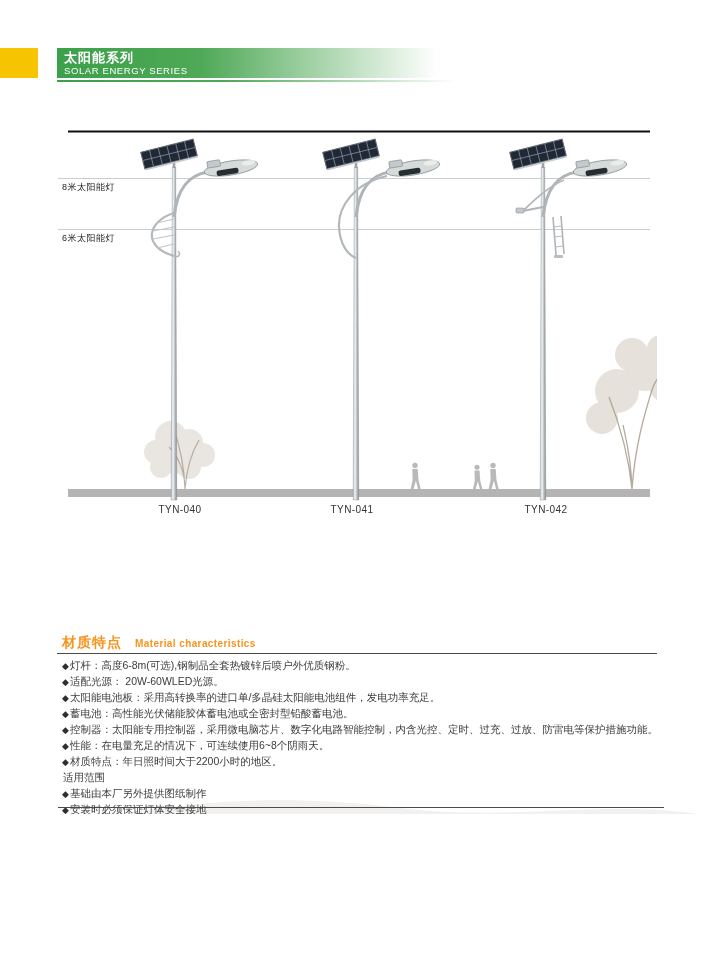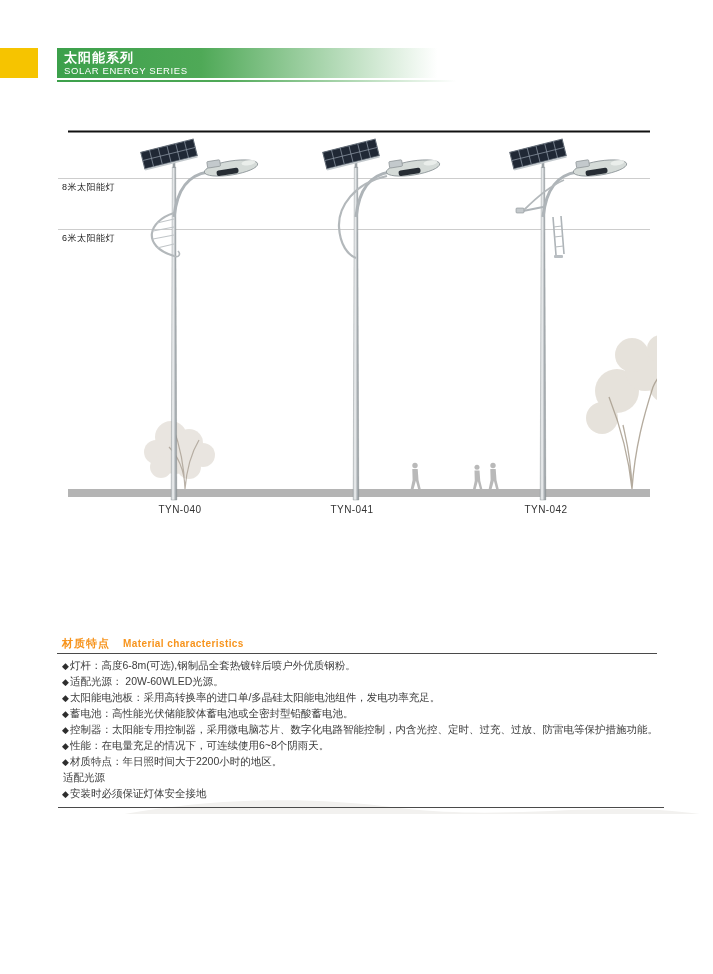--- a/index.html
+++ b/index.html
@@ -30,21 +30,21 @@
   .h8 { left:62px; top:181px; }
   .h6 { left:62px; top:232px; }
   .model-label {
     position:absolute; width:80px; text-align:center; font-size:10px;
     color:#333; letter-spacing:.4px; top:504px; z-index:2;
   }
   .m040 { left:140px; } .m041 { left:312px; } .m042 { left:506px; }
   
   .materials { position:absolute; left:0; top:0; width:713px; z-index:2; }
   .mat-title { position:absolute; left:62px; top:633px; white-space:nowrap; }
-  .mat-title .cn { font-size:11px; font-weight:bold; color:#F7941D; letter-spacing:1px;text-align:right; }
+  .mat-title .cn { font-size:14px; font-weight:bold; color:#F7941D; letter-spacing:1px;text-align:right; }
   .mat-title .en { font-size:10px; font-weight:bold; color:#F7941D; margin-left:13px; letter-spacing:.4px; }
   .mat-divider-top { position:absolute; left:57px; top:653px; width:600px; height:1px; background:#4a4a4a; }
   .mat-list { position:absolute; left:62px; top:658px; width:610px; }
   .mat-row { font-size:10.5px; color:#3b3b3b; line-height:15px; white-space:nowrap; }
   .mat-row .diamond { font-size:9px; color:#2e2e2e; margin-right:1px; }
   .mat-divider-bottom { position:absolute; left:58px; top:807px; width:606px; height:1px; background:#4a4a4a; }
   
   .watermark { position:absolute; left:0; top:770px; width:713px; height:170px; z-index:0; }
   .page-number { position:absolute; left:40px; top:928px; font-size:10px; color:#333; z-index:2; letter-spacing:.5px; }
   .page-bar { position:absolute; left:63px; top:930px; width:56px; height:9px; background:#4d5c63; z-index:2; }
@@ -186,21 +186,22 @@
     </div>
     <div class="mat-divider-top"></div>
     <div class="mat-list">
       <div class="mat-row"><span class="diamond">◆</span><span>灯杆：高度6-8m(可选),钢制品全套热镀锌后喷户外优质钢粉。</span></div>
       <div class="mat-row"><span class="diamond">◆</span><span>适配光源： 20W-60WLED光源。</span></div>
       <div class="mat-row"><span class="diamond">◆</span><span>太阳能电池板：采用高转换率的进口单/多晶硅太阳能电池组件，发电功率充足。</span></div>
       <div class="mat-row"><span class="diamond">◆</span><span>蓄电池：高性能光伏储能胶体蓄电池或全密封型铅酸蓄电池。</span></div>
       <div class="mat-row"><span class="diamond">◆</span><span>控制器：太阳能专用控制器，采用微电脑芯片、数字化电路智能控制，内含光控、定时、过充、过放、防雷电等保护措施功能。</span></div>
       <div class="mat-row"><span class="diamond">◆</span><span>性能：在电量充足的情况下，可连续使用6~8个阴雨天。</span></div>
       <div class="mat-row"><span class="diamond">◆</span><span>材质特点：年日照时间大于2200小时的地区。</span></div>
-      <div class="mat-row"><span class="diamond"></span><span>适配光源</span></div>
+      <div class="mat-row"><span class="diamond"></span><span>适用范围</span></div>
+      <div class="mat-row"><span class="diamond">◆</span><span>基础由本厂另外提供图纸制作</span></div>
       <div class="mat-row"><span class="diamond">◆</span><span>安装时必须保证灯体安全接地</span></div>
     </div>
     <div class="mat-divider-bottom"></div>
   </div>
 
   <span class="page-number">044</span>
   <div class="page-bar"></div>
 
 </div>
 

